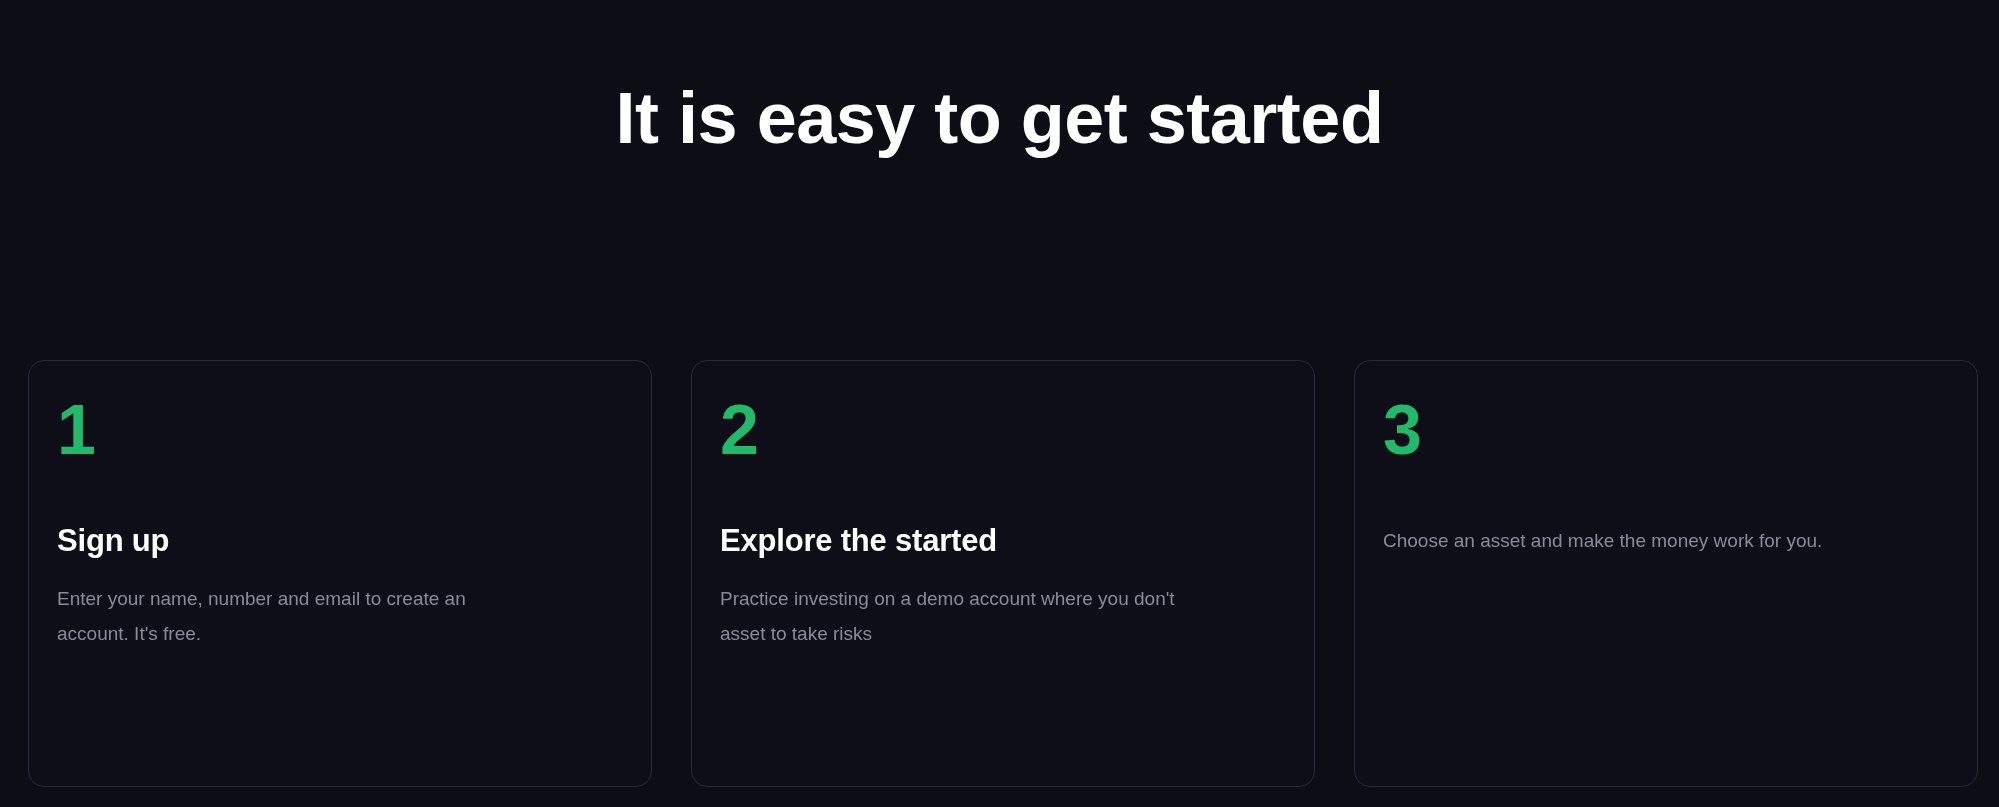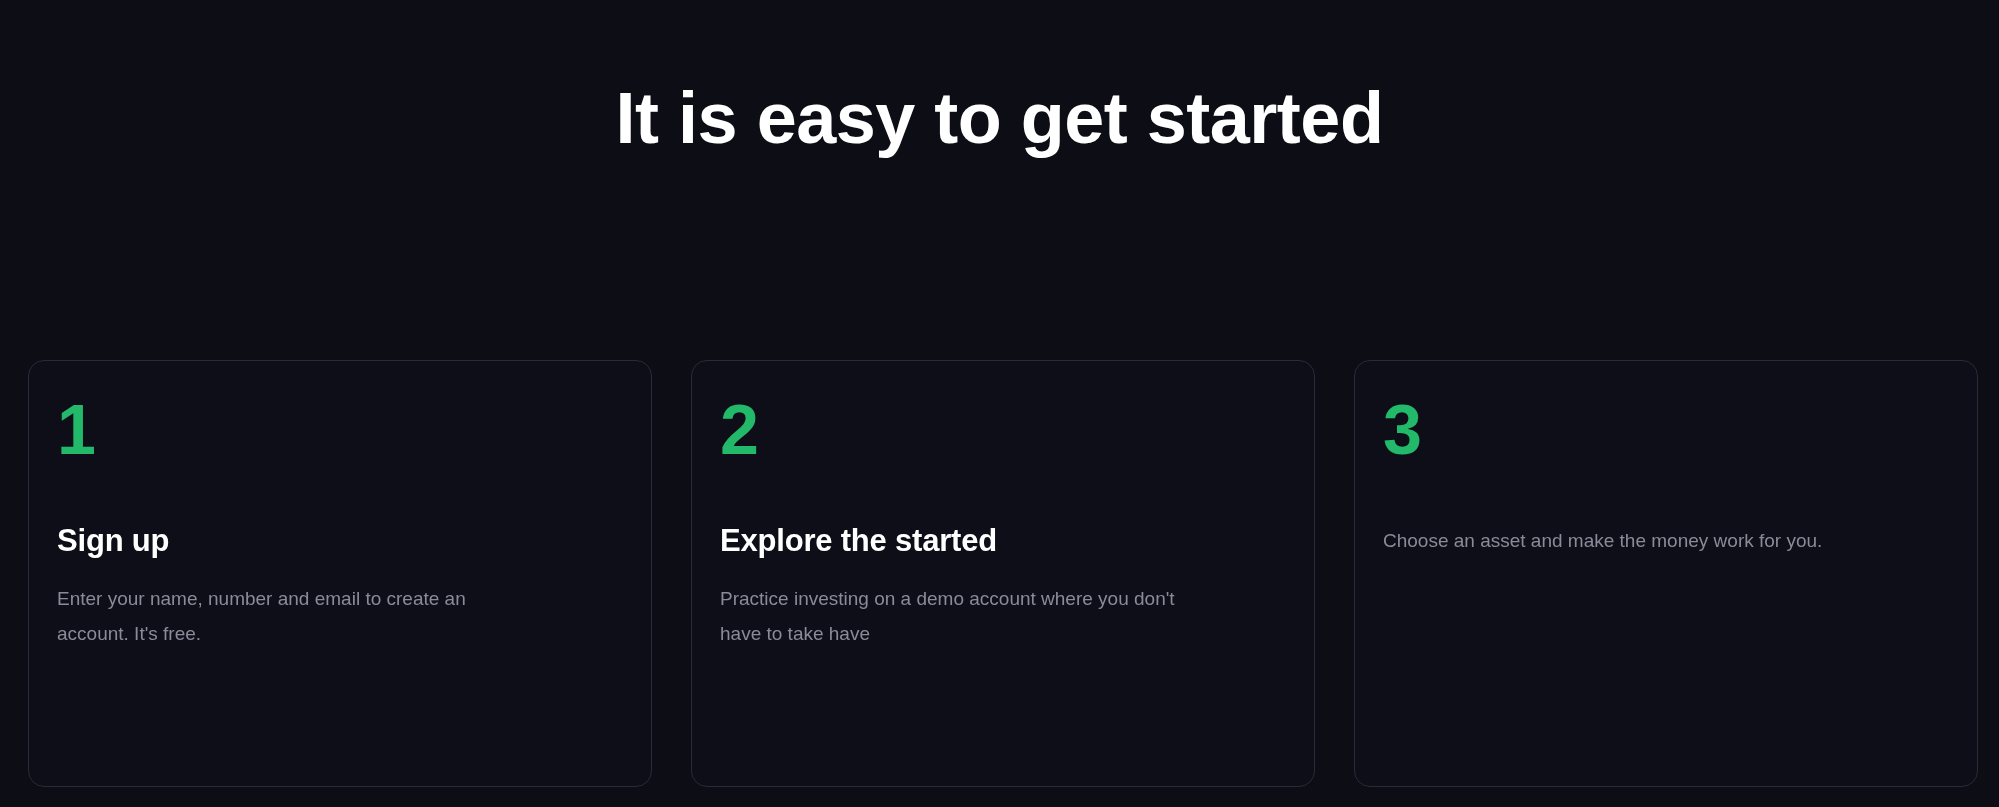--- a/index.html
+++ b/index.html
@@ -95,21 +95,21 @@
 
     <div class="step-card card-1" style="background: rgb(14, 14, 24); border-color: rgb(42, 42, 57);">
       <div class="step-number" style="color: rgb(34, 185, 106);">1</div>
       <div class="step-title" style="color: rgb(255, 255, 255);">Sign up</div>
       <p class="step-desc" style="color: rgb(138, 138, 153);">Enter your name, number and email to create an account. It's free.</p>
     </div>
 
     <div class="step-card card-2" style="background: rgb(14, 14, 24); border-color: rgb(42, 42, 57);">
       <div class="step-number" style="color: rgb(34, 185, 106);">2</div>
       <div class="step-title" style="color: rgb(255, 255, 255);">Explore the started</div>
-      <p class="step-desc" style="color: rgb(138, 138, 153);">Practice investing on a demo account where you don't have to take have</p>
+      <p class="step-desc" style="color: rgb(138, 138, 153);">Practice investing on a demo account where you don't asset to take risks</p>
     </div>
 
     <div class="step-card card-3" style="background: rgb(14, 14, 24); border-color: rgb(42, 42, 57);">
       <div class="step-number" style="color: rgb(34, 185, 106);">3</div>
       <p class="step-desc" style="color: rgb(138, 138, 153);">Choose an asset and make the money work for you.</p>
     </div>
 
   </div>
 </div>
 

